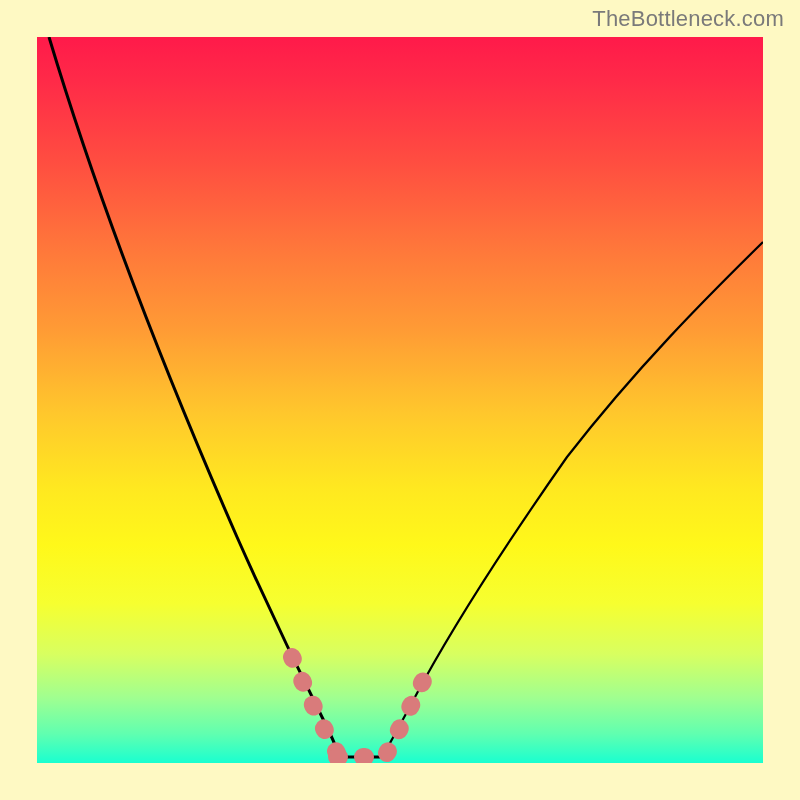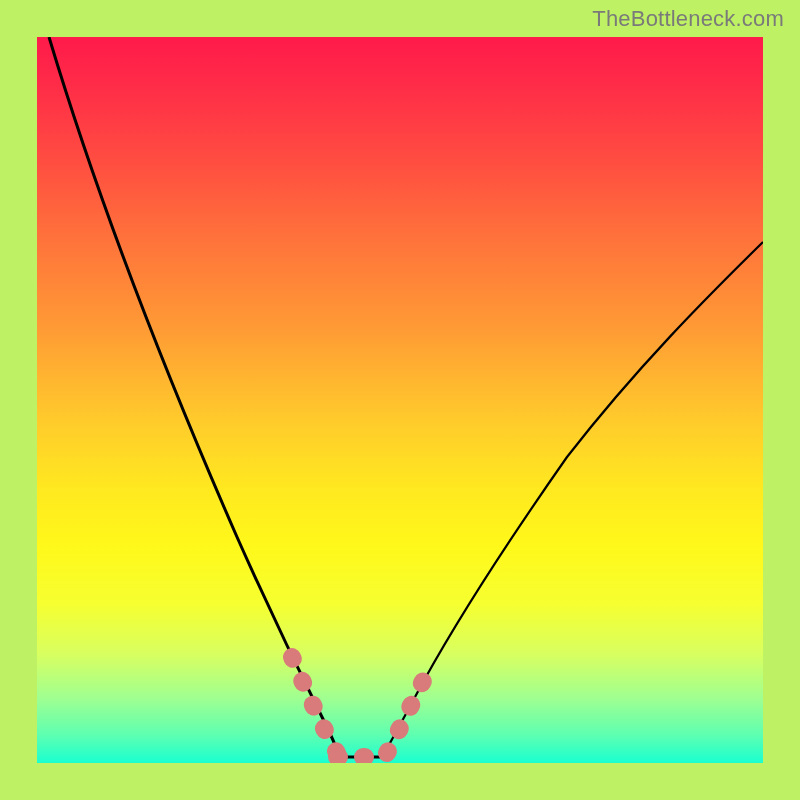--- a/index.html
+++ b/index.html
@@ -10,21 +10,21 @@
     background: #000;
     position: relative;
     font-family: Arial, sans-serif;
   }
   .frame {
     position: absolute;
     top: 0;
     left: 0;
     width: 800px;
     height: 800px;
-    background: #bef264;
+    background: #fef9c3;
   }
   .plot-area {
     position: absolute;
     top: 37px;
     left: 37px;
     width: 726px;
     height: 726px;
     overflow: hidden;
   }
   .gradient-bg {

